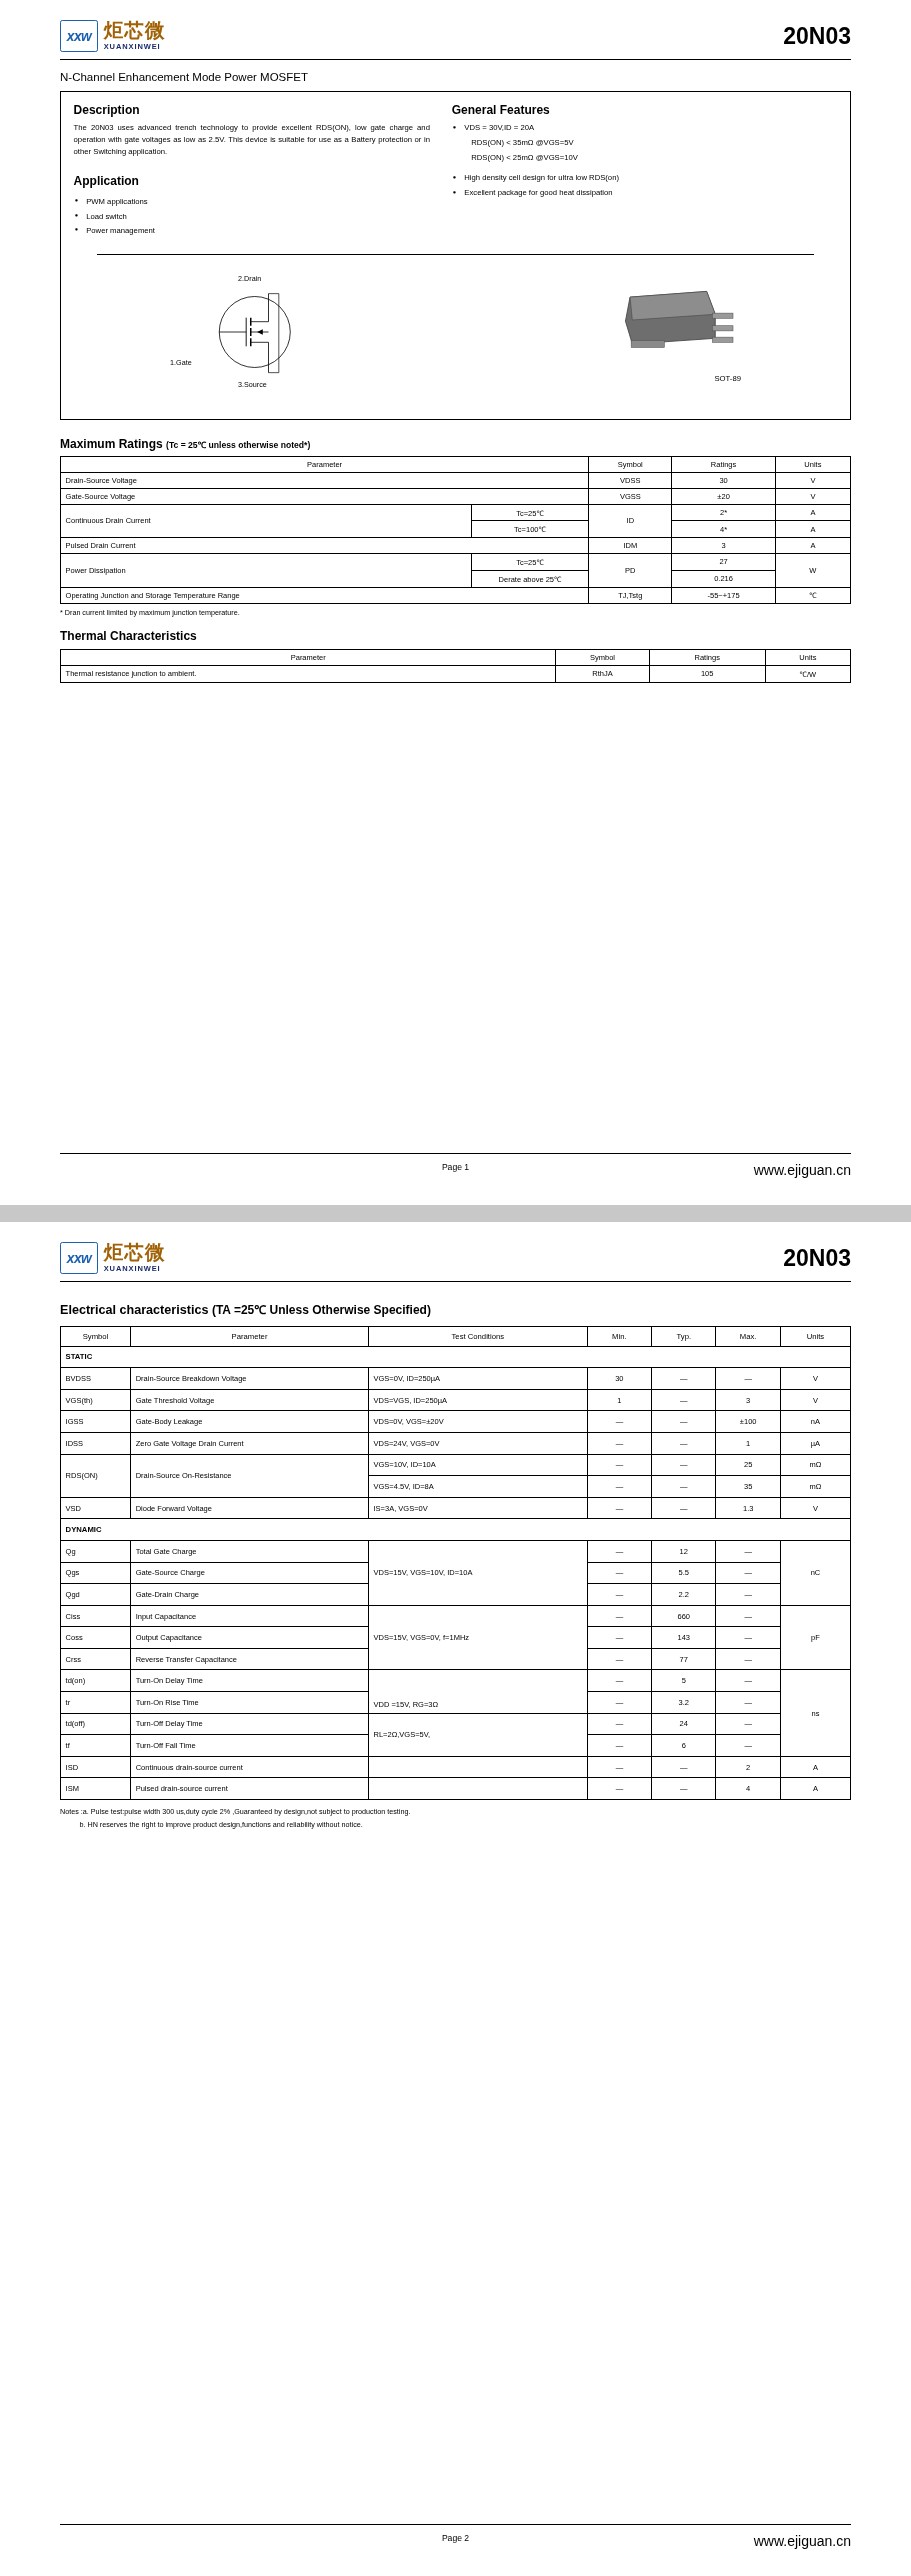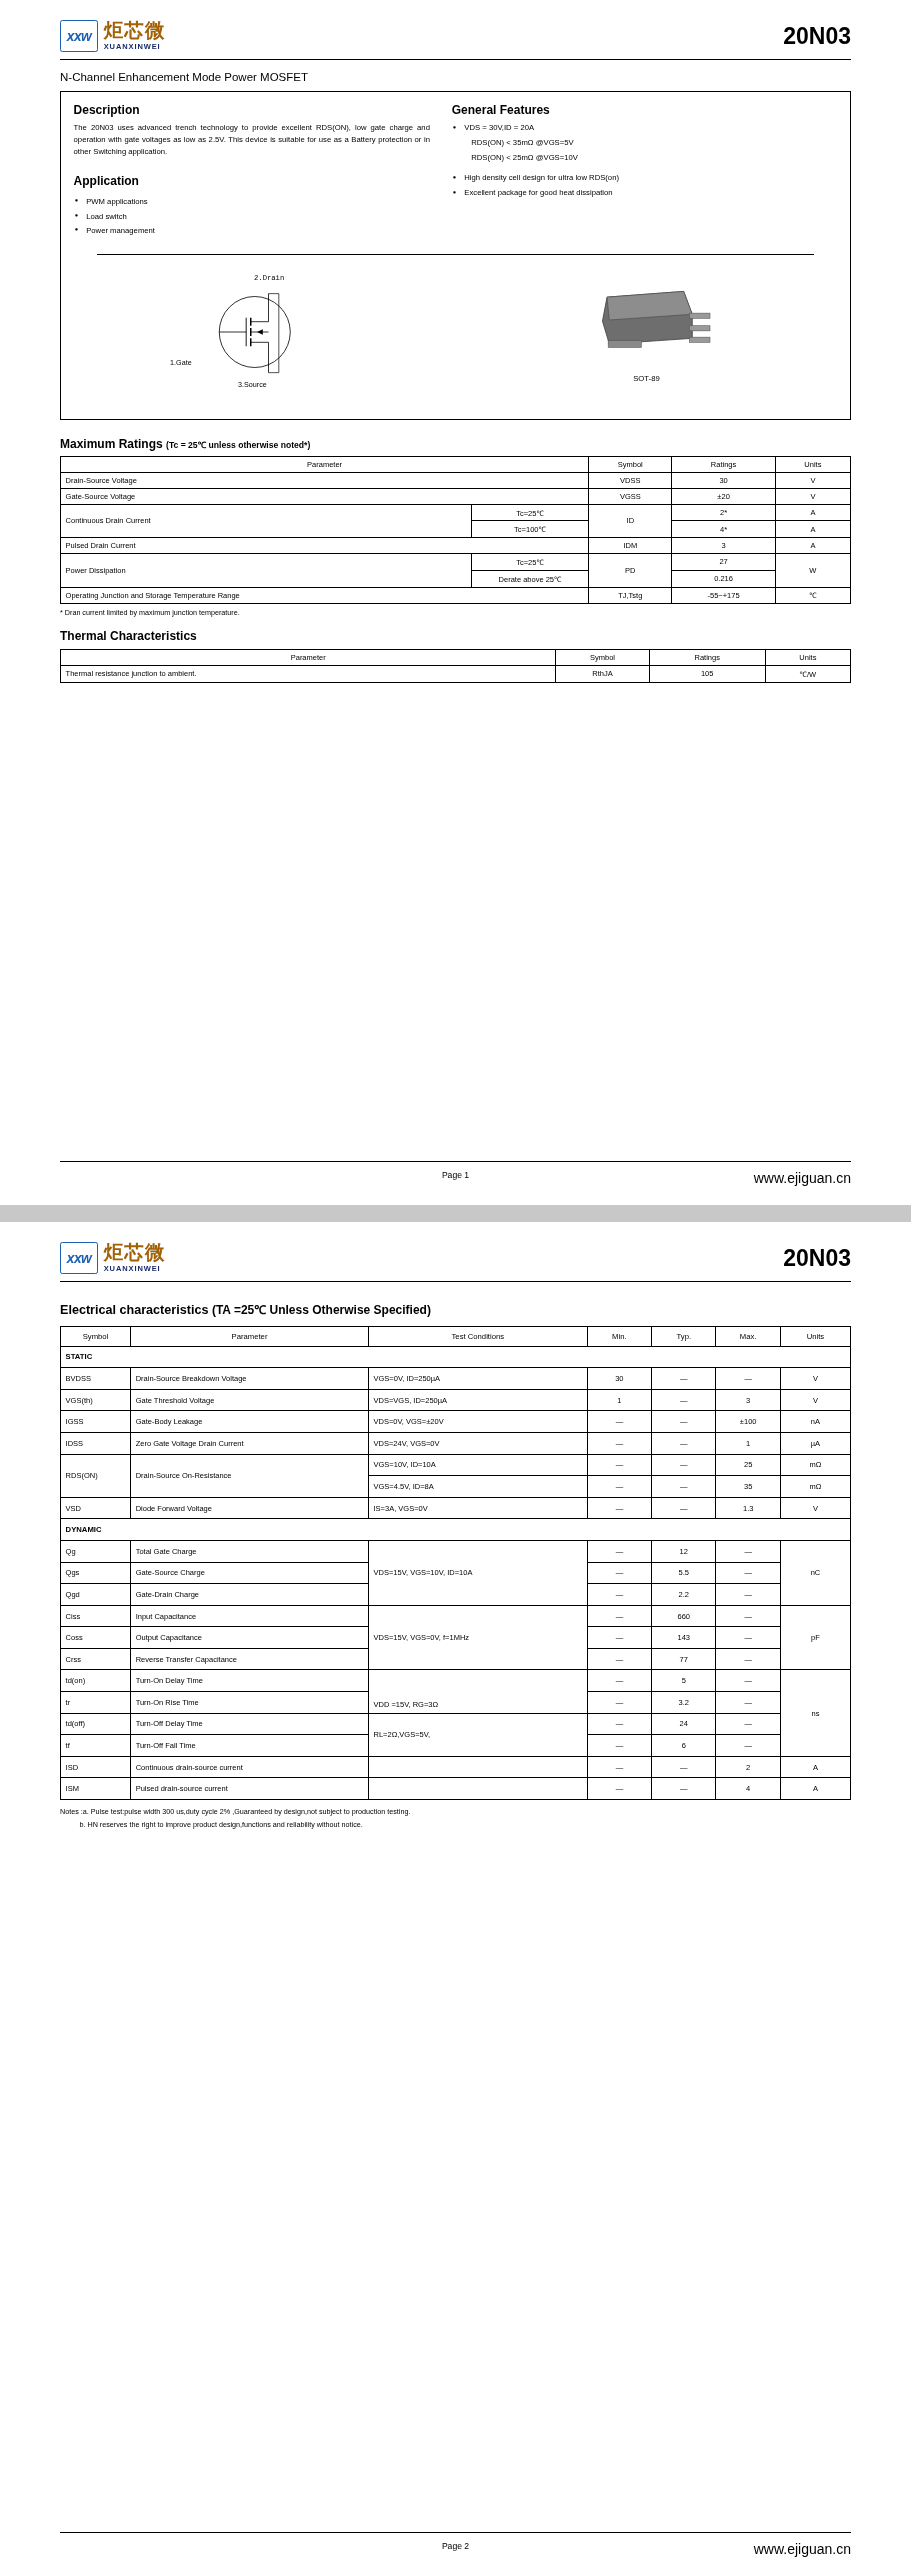--- a/index.html
+++ b/index.html
@@ -41,34 +41,34 @@
   ul.bul li{font-size:7.7px;line-height:1.9;padding-left:12.6px;position:relative;}
   ul.bul li:before{content:"\25CF";position:absolute;left:1.1px;top:0;font-size:5.7px;}
   .gf-item{font-size:7.7px;line-height:1.5;padding-left:12.6px;position:relative;margin-bottom:3.4px;}
   .gf-item:before{content:"\25CF";position:absolute;left:1.1px;top:0.6px;font-size:5.7px;}
   .gf-sub{font-size:7.7px;line-height:1.6;padding-left:19.5px;margin-bottom:2.3px;}
   .gf-block{margin-top:8px;}
   .divider{border:0;border-top:0.6px solid #000;margin:15px 23px 0 23px;}
   
   .symrow{display:flex;justify-content:space-around;align-items:center;margin-top:5.7px;height:143px;}
   .symbol-cell{position:relative;width:189px;height:132px;}
-  .pkg-cell{width:189px;text-align:center;}
+  .pkg-cell{width:189px;text-align:right;}
   .pkg-label{font-size:7.7px;margin-top:5.7px;}
   .lbl{position:absolute;font-size:7.2px;}
   
   h3.tbl-title{font-size:12px;font-weight:bold;margin:17px 0 5.7px 0;}
   h3.tbl-title .small{font-size:8.6px;}
   table{border-collapse:collapse;width:100%;font-size:7.5px;}
   table td,table th{border:0.6px solid #000;padding:2.9px 4.6px;}
   .c{text-align:center;}
   .l{text-align:left;}
   .note{font-size:7.2px;margin:3.4px 0 0 0;}
   h3.thermal{font-size:12px;font-weight:bold;margin:12.6px 0 5.7px 0;}
   
-  .footer{position:absolute;left:60px;right:60px;bottom:25px;}
+  .footer{position:absolute;left:60px;right:60px;bottom:33px;}
   .footer hr{border:0;border-top:1.1px solid #000;margin:0 0 8px 0;}
   .footer-row{display:flex;justify-content:center;position:relative;font-size:8.6px;}
   .footer-url{position:absolute;right:0;top:0;font-size:14px;}
   
   h3.ec{font-size:12.6px;font-weight:bold;margin:19.5px 0 8px 0;}
   h3.ec .small{font-size:12px;font-weight:bold;}
   table.ec{font-size:7.5px;}
   table.ec td{padding:4px 4.6px;height:12.6px;}
   table.ec th{padding:4.6px 4.6px;font-weight:normal;text-align:center;font-size:7.7px;}
   .sect-row td{font-weight:bold;font-size:7.7px;}
@@ -116,21 +116,21 @@
             <div class="gf-item">High density cell design for ultra low RDS(on)</div>
             <div class="gf-item">Excellent package for good heat dissipation</div>
           </div>
         </div>
       </div>
 
       <hr class="divider">
 
       <div class="symrow">
         <div class="symbol-cell">
-          <div class="lbl" style="left:84px;top:8px;font-family:Liberation Mono, monospace;">2.Drain</div>
+          <div class="lbl" style="left:68px;top:8px;">2.Drain</div>
           <div class="lbl" style="left:0px;top:48px;margin-top:44px;">1.Gate</div>
           <div class="lbl" style="left:68px;top:114px;">3.Source</div>
           <svg width="189" height="132" style="position:absolute;left:0;top:0;" viewBox="0 0 330 230">
             <circle cx="148" cy="115" r="62" fill="none" stroke="#000" stroke-width="1.4"></circle>
 
             <line x1="133" y1="90" x2="133" y2="140" stroke="#000" stroke-width="1.6"></line>
 
             <line x1="141" y1="90" x2="141" y2="104" stroke="#000" stroke-width="2.6"></line>
             <line x1="141" y1="108" x2="141" y2="122" stroke="#000" stroke-width="2.6"></line>
             <line x1="141" y1="126" x2="141" y2="140" stroke="#000" stroke-width="2.6"></line>

